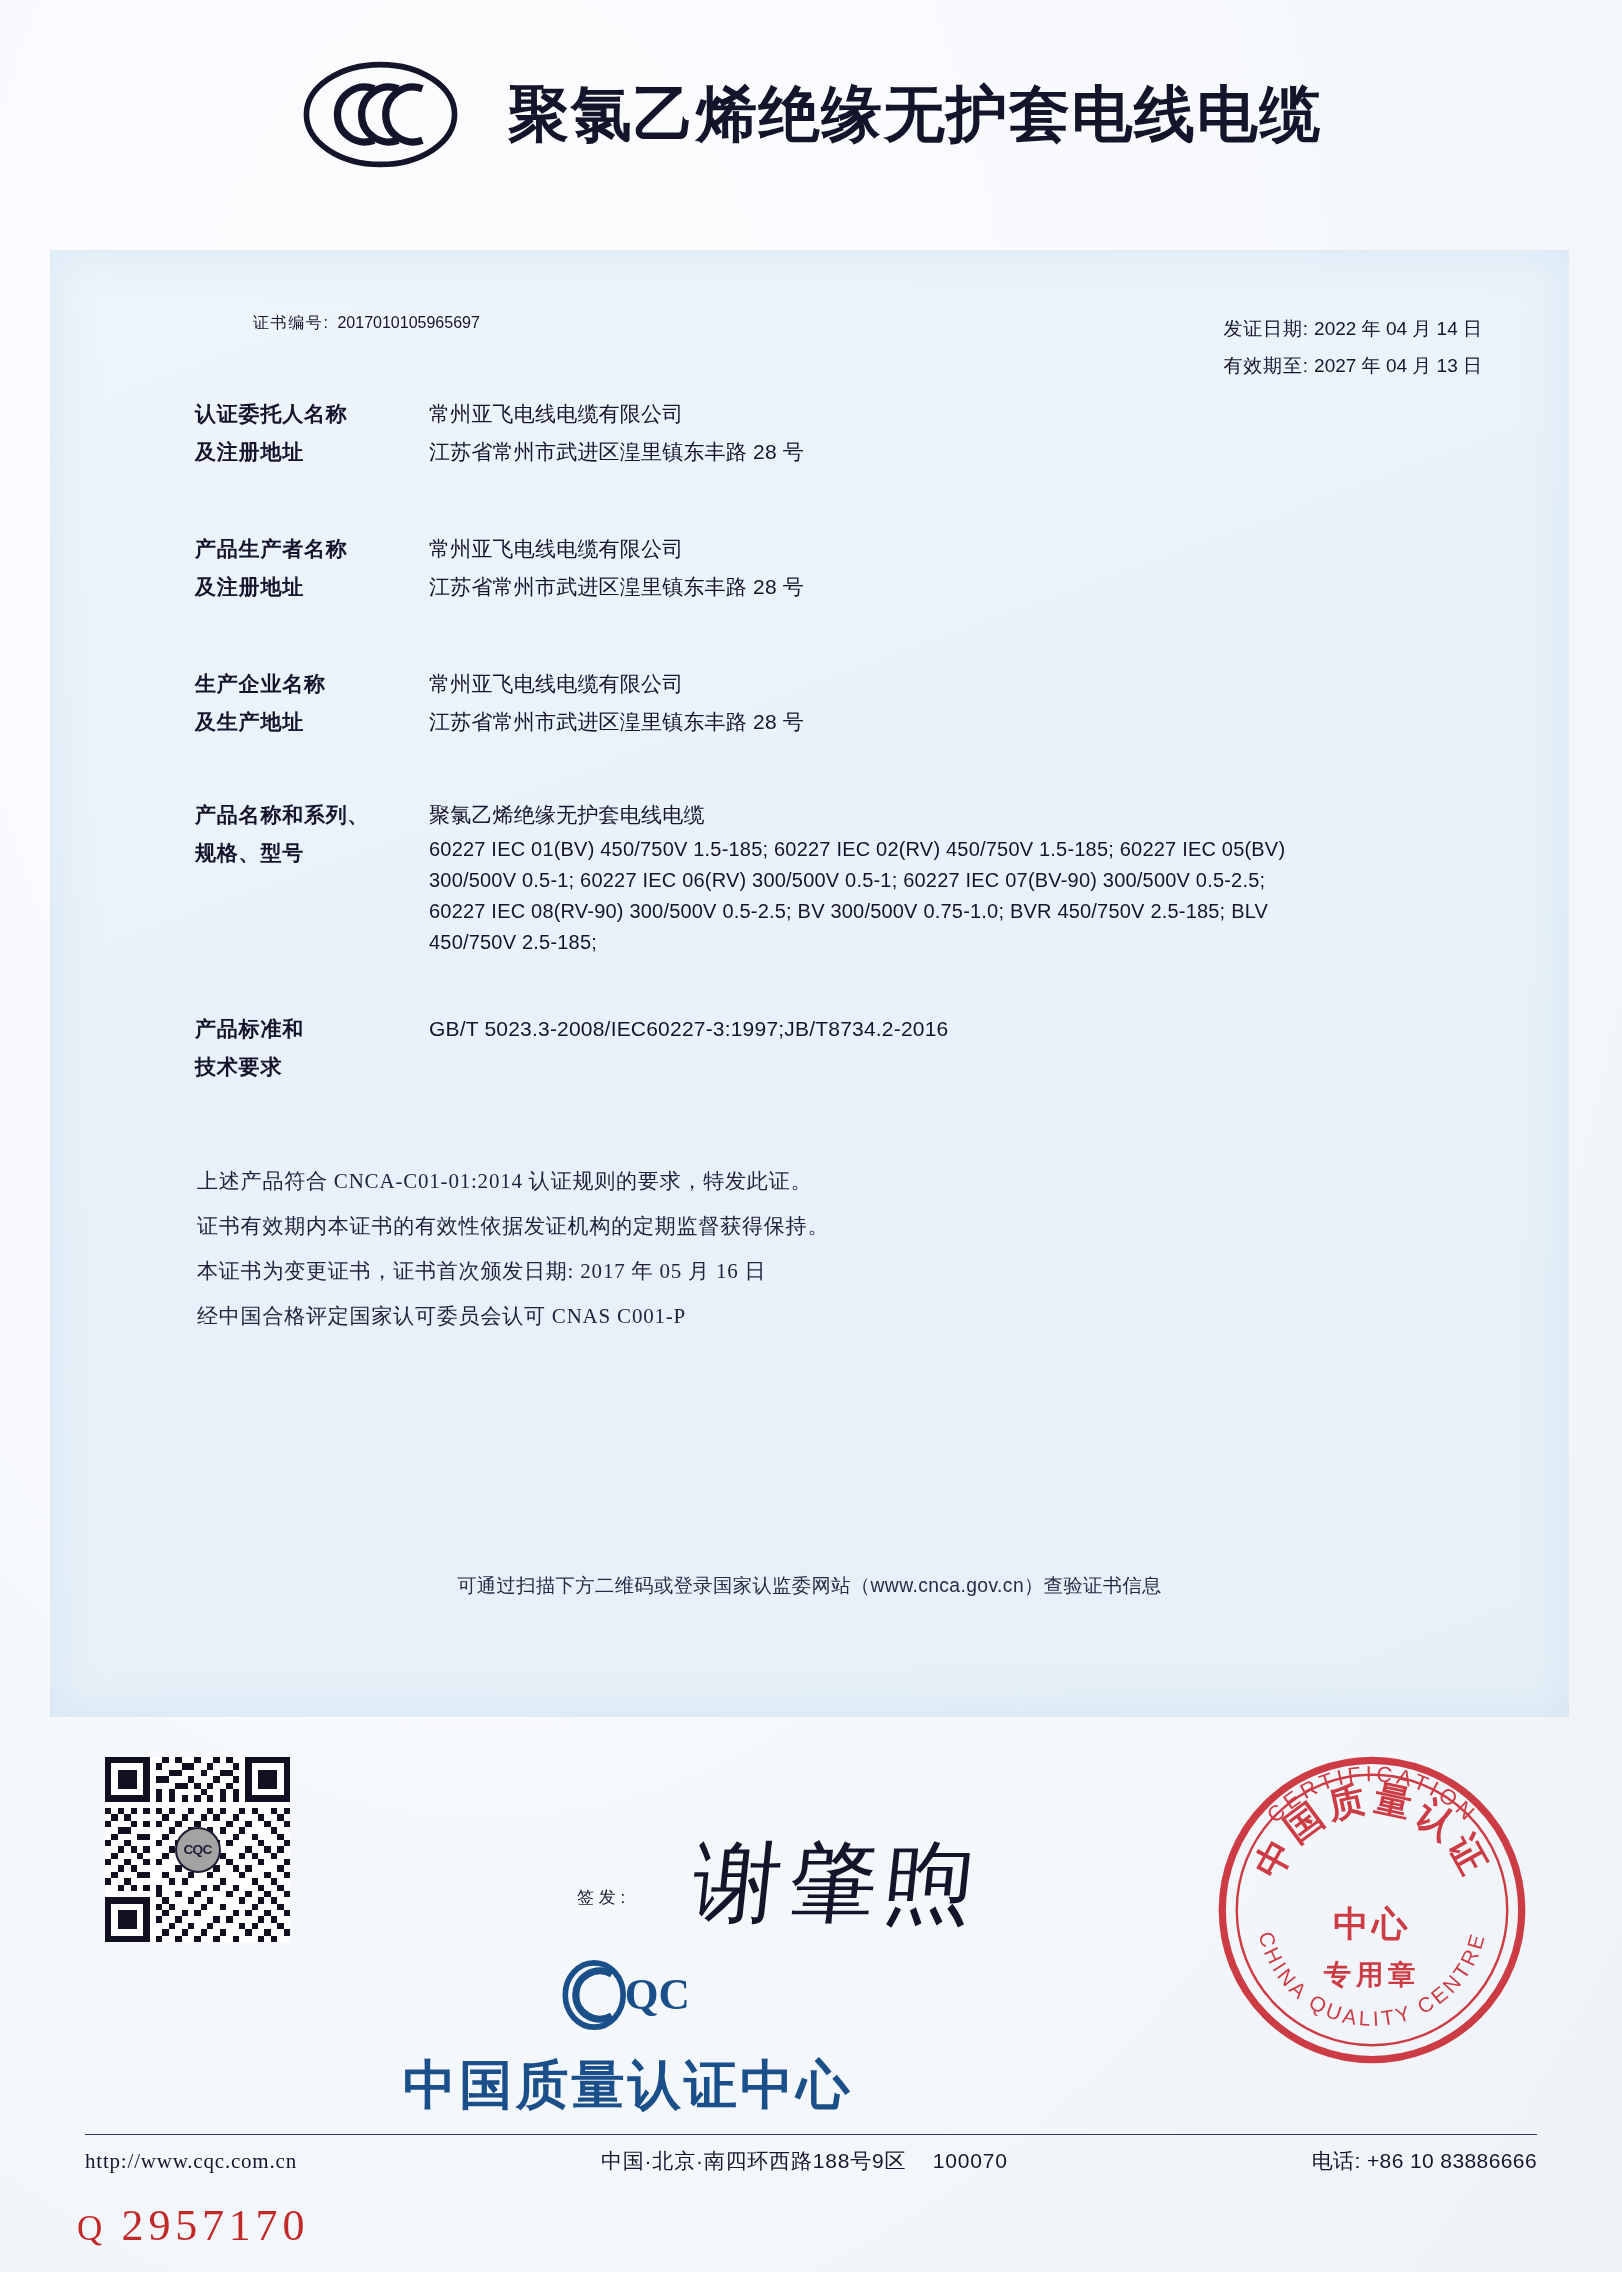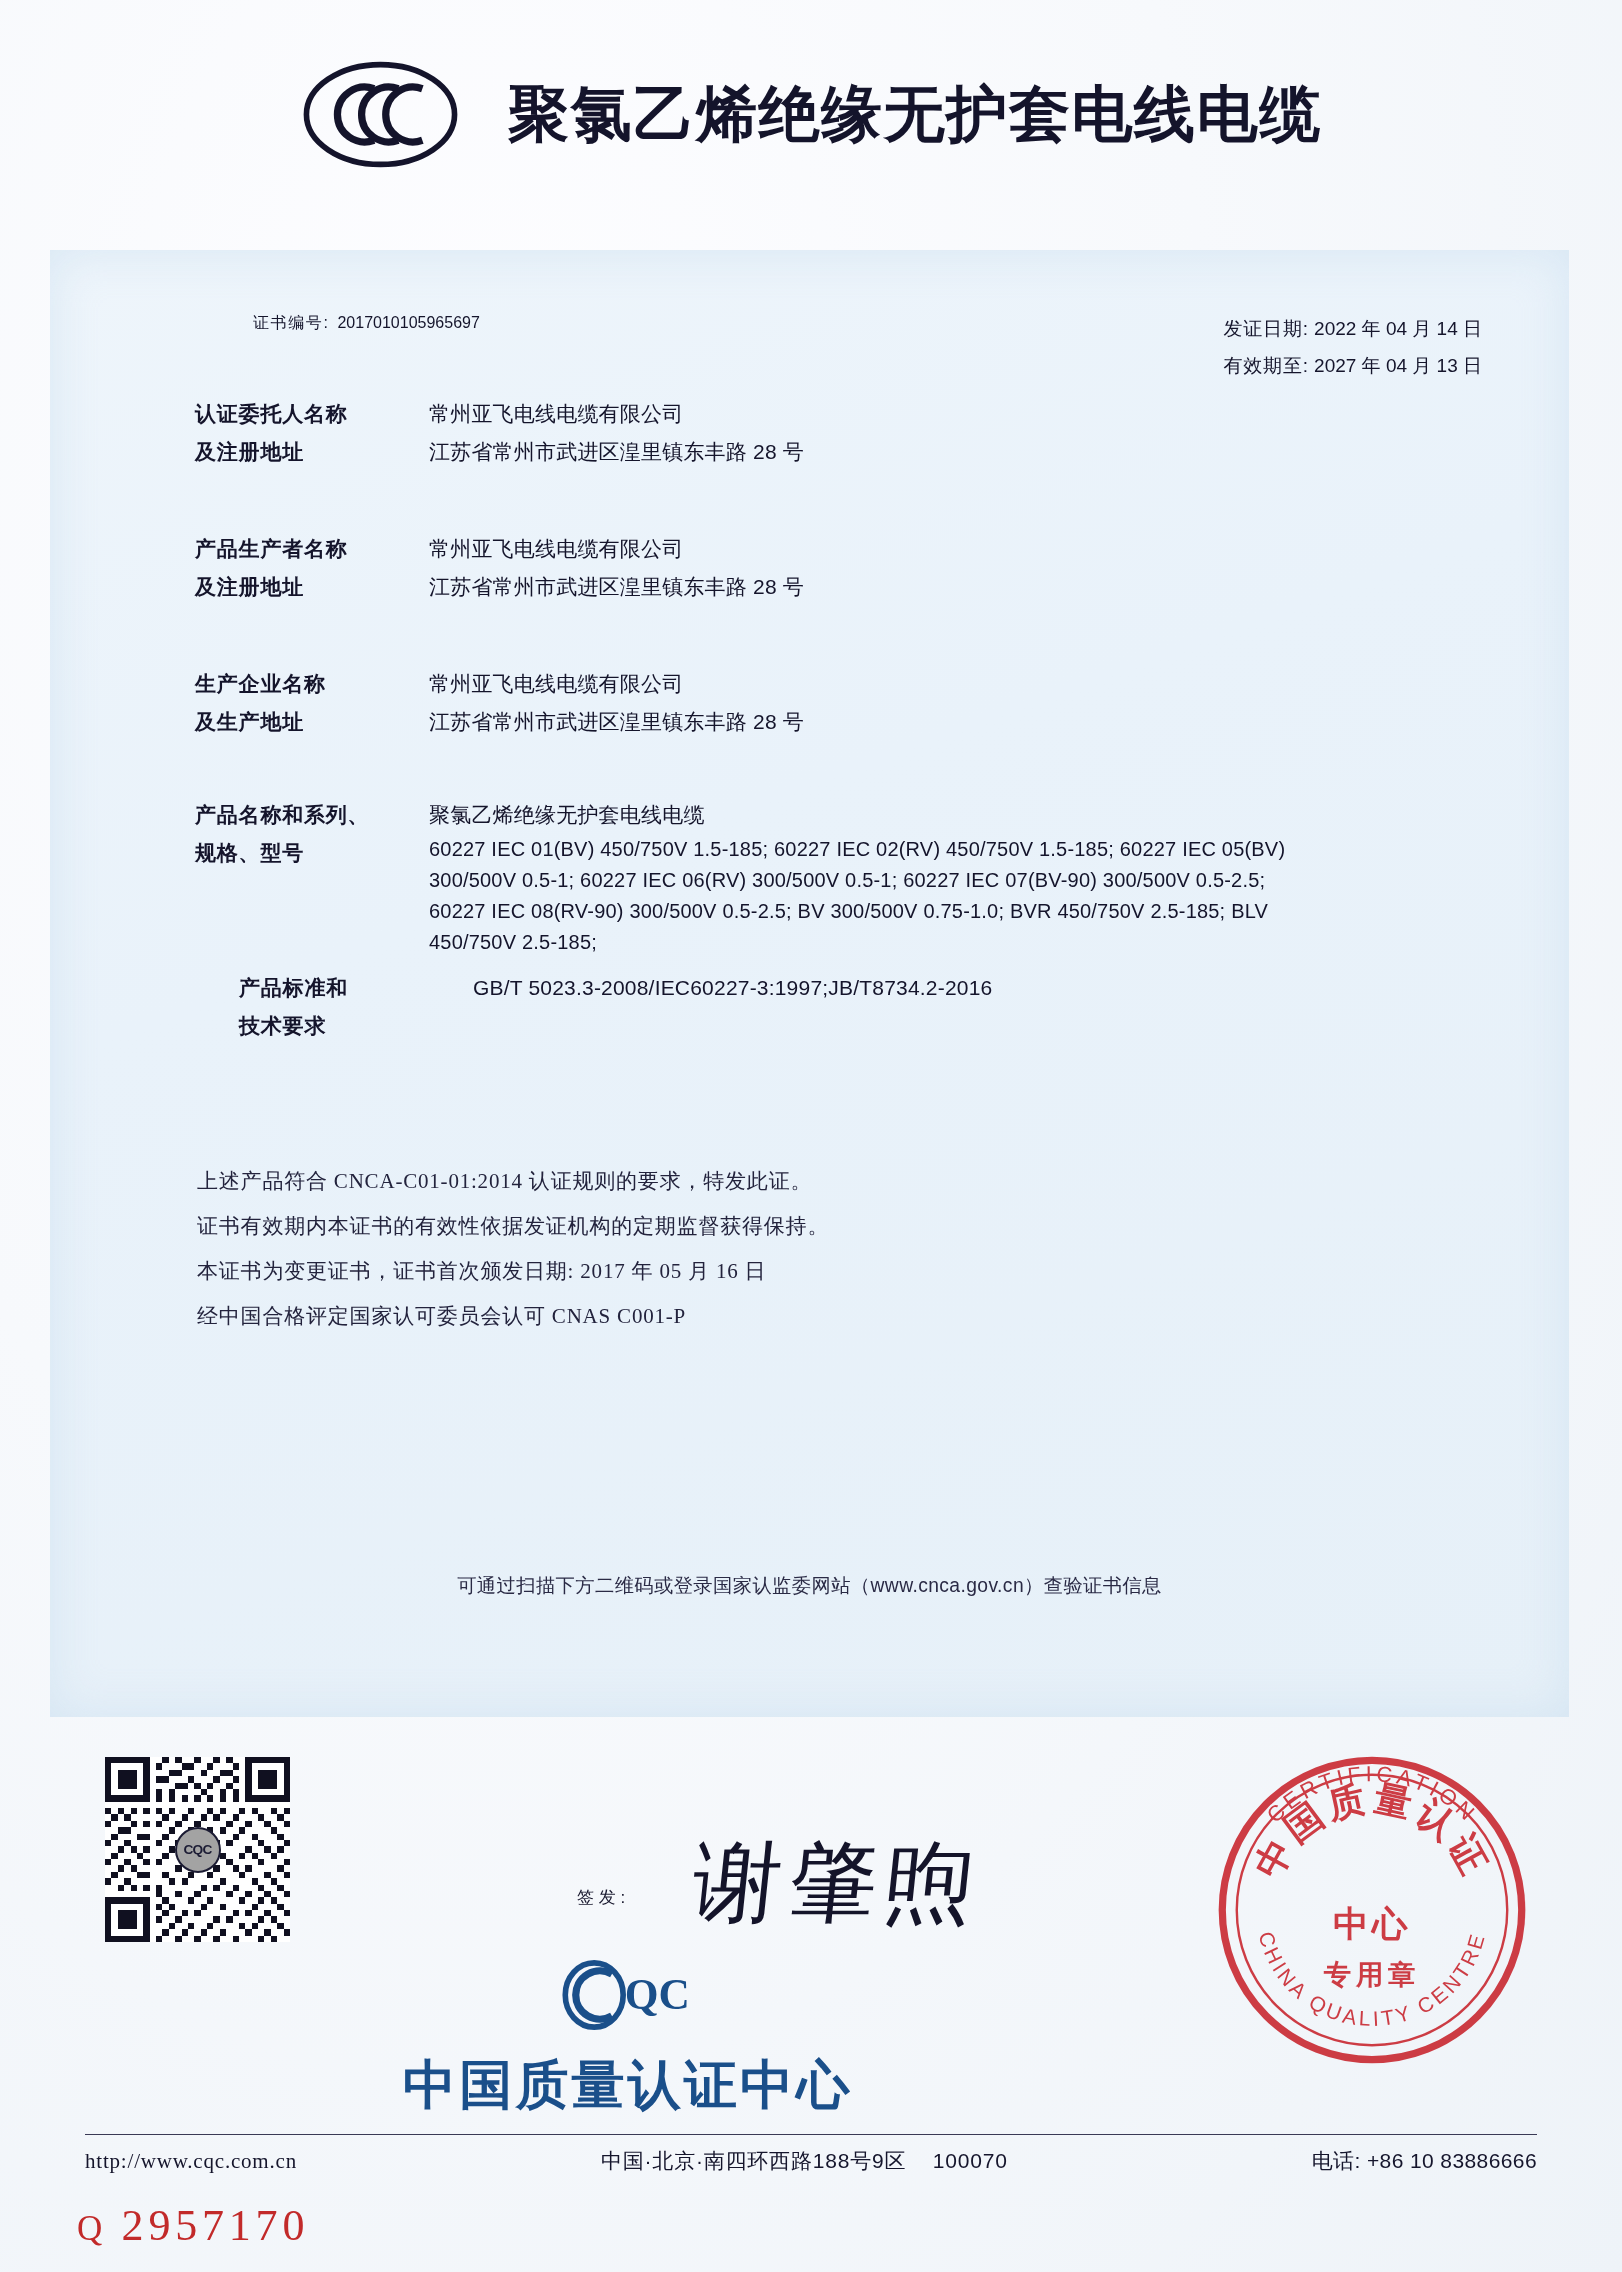--- a/index.html
+++ b/index.html
@@ -105,21 +105,21 @@
     line-height: 38px;
     color: #14142b;
     letter-spacing: 0.2px;
   }
   .field .value .v-line { display:block; white-space: nowrap; }
 
   #f-entrust { top: 145px; }
   #f-producer { top: 280px; }
   #f-factory { top: 415px; }
   #f-product { top: 546px; }
-  #f-standard { top: 719px; margin-left: 44px; }
+  #f-standard { top: 760px; }
 
   .model-block {
     font-size: 20px;
     line-height: 31px;
     letter-spacing: 0.2px;
     max-width: 1144px;
   }
   .model-block .m-line { display: block; }
 
   

